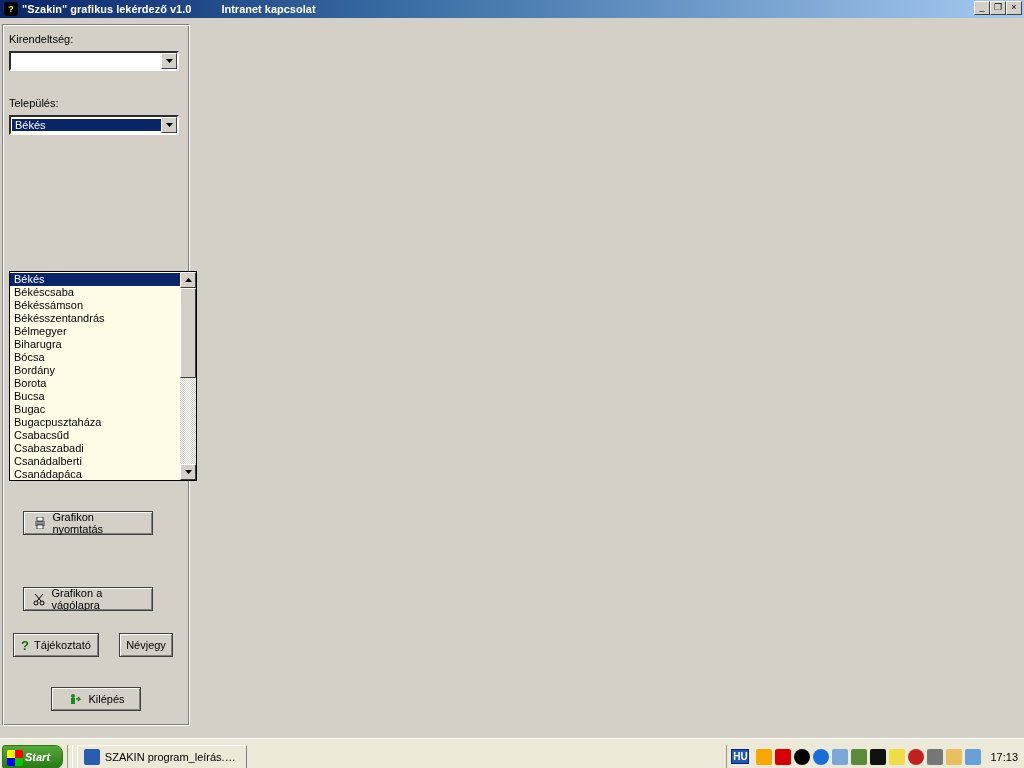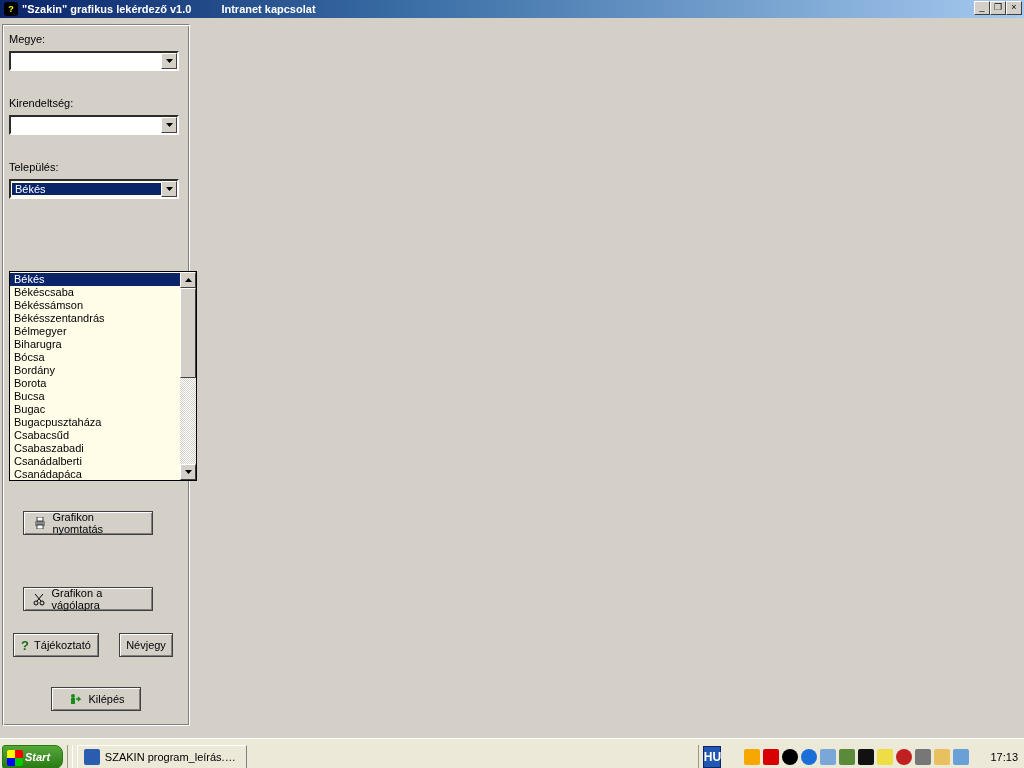--- a/index.html
+++ b/index.html
@@ -189,57 +189,46 @@
     border:1px solid #808080; border-right-color:#fff; border-bottom-color:#fff;
   }
   .task-btn .tic { width:16px;height:16px; display:inline-block; background:#3a6ea5; border-radius:2px;}
   .tray {
     margin-left:auto; height:24px;
     display:flex; align-items:center; gap:3px;
     padding: 0 4px;
     border-left:1px solid #9a9a82;
   }
   .tray .lang {
-    width:18px;height:22px;background:#2157b3;color:#fff;font-size:12px;font-weight:bold;
+    width:18px;height:15px;background:#2157b3;color:#fff;font-size:10px;font-weight:bold;
     display:flex;align-items:center;justify-content:center;border:1px solid #0a246a;
-    margin-right:20px;
+    margin-right:4px;
   }
   .tray .ti { width:16px;height:16px;border-radius:2px; }
-  .tray .clock { margin-left:18px; color:#000; }
+  .tray .clock { margin-left:6px; color:#000; }
 </style>
 </head>
 <body>
 
 <div class="titlebar">
   <span class="app-icon">?</span>
   <span class="title">"Szakin" grafikus lekérdező  v1.0</span>
   <span class="sub">Intranet kapcsolat</span>
   <div class="winbtns">
     <div class="winbtn">_</div>
     <div class="winbtn">❐</div>
     <div class="winbtn">×</div>
   </div>
 </div>
 
 <div class="client">
 
   <div class="sidebar">
 
 
-    <div class="field-block short">
-      <span class="lbl">Megye:</span>
-      <div class="combo white">
-        <span class="value"></span>
-        <div class="dropbtn">
-          <svg viewBox="0 0 7 4">
-              <polygon points="0,0 7,0 3.5,4" fill="#000"></polygon>
-            </svg>
-        </div>
-      </div>
-    </div>
 
     <div class="field-block short">
       <span class="lbl">Kirendeltség:</span>
       <div class="combo white">
         <span class="value"></span>
         <div class="dropbtn">
           <svg viewBox="0 0 7 4">
               <polygon points="0,0 7,0 3.5,4" fill="#000"></polygon>
             </svg>
         </div>

